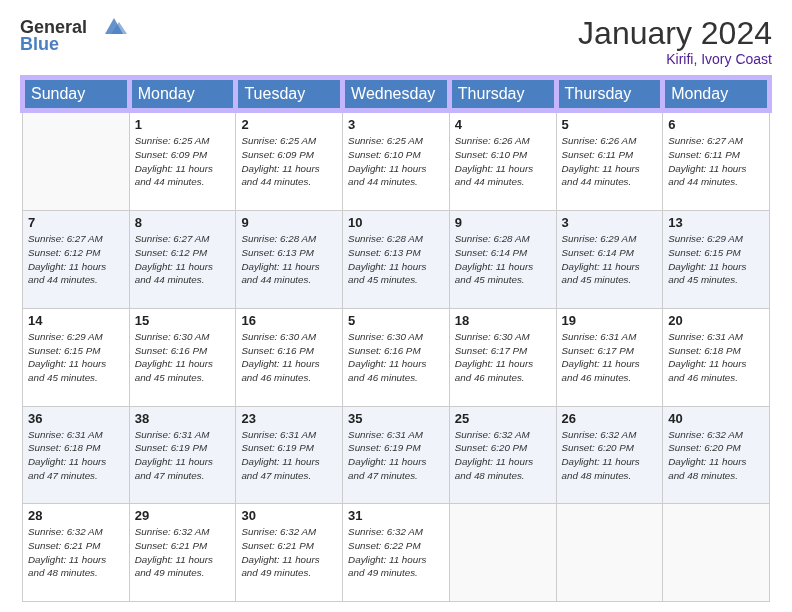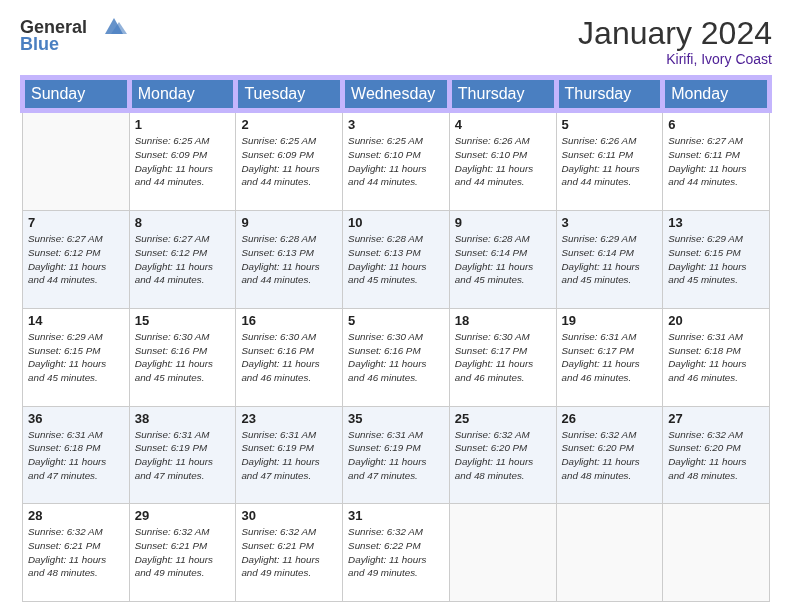--- a/index.html
+++ b/index.html
@@ -303,21 +303,21 @@
 and 48 minutes.</div>
           </td>
           <td>
             <div class="day-num">26</div>
             <div class="day-info" style="white-space: pre-line;">Sunrise: 6:32 AM
 Sunset: 6:20 PM
 Daylight: 11 hours
 and 48 minutes.</div>
           </td>
           <td>
-            <div class="day-num">27</div>
+            <div class="day-num">40</div>
             <div class="day-info" style="white-space: pre-line;">Sunrise: 6:32 AM
 Sunset: 6:20 PM
 Daylight: 11 hours
 and 48 minutes.</div>
           </td>
         </tr>
         <tr>
           <td>
             <div class="day-num">28</div>
             <div class="day-info" style="white-space: pre-line;">Sunrise: 6:32 AM

